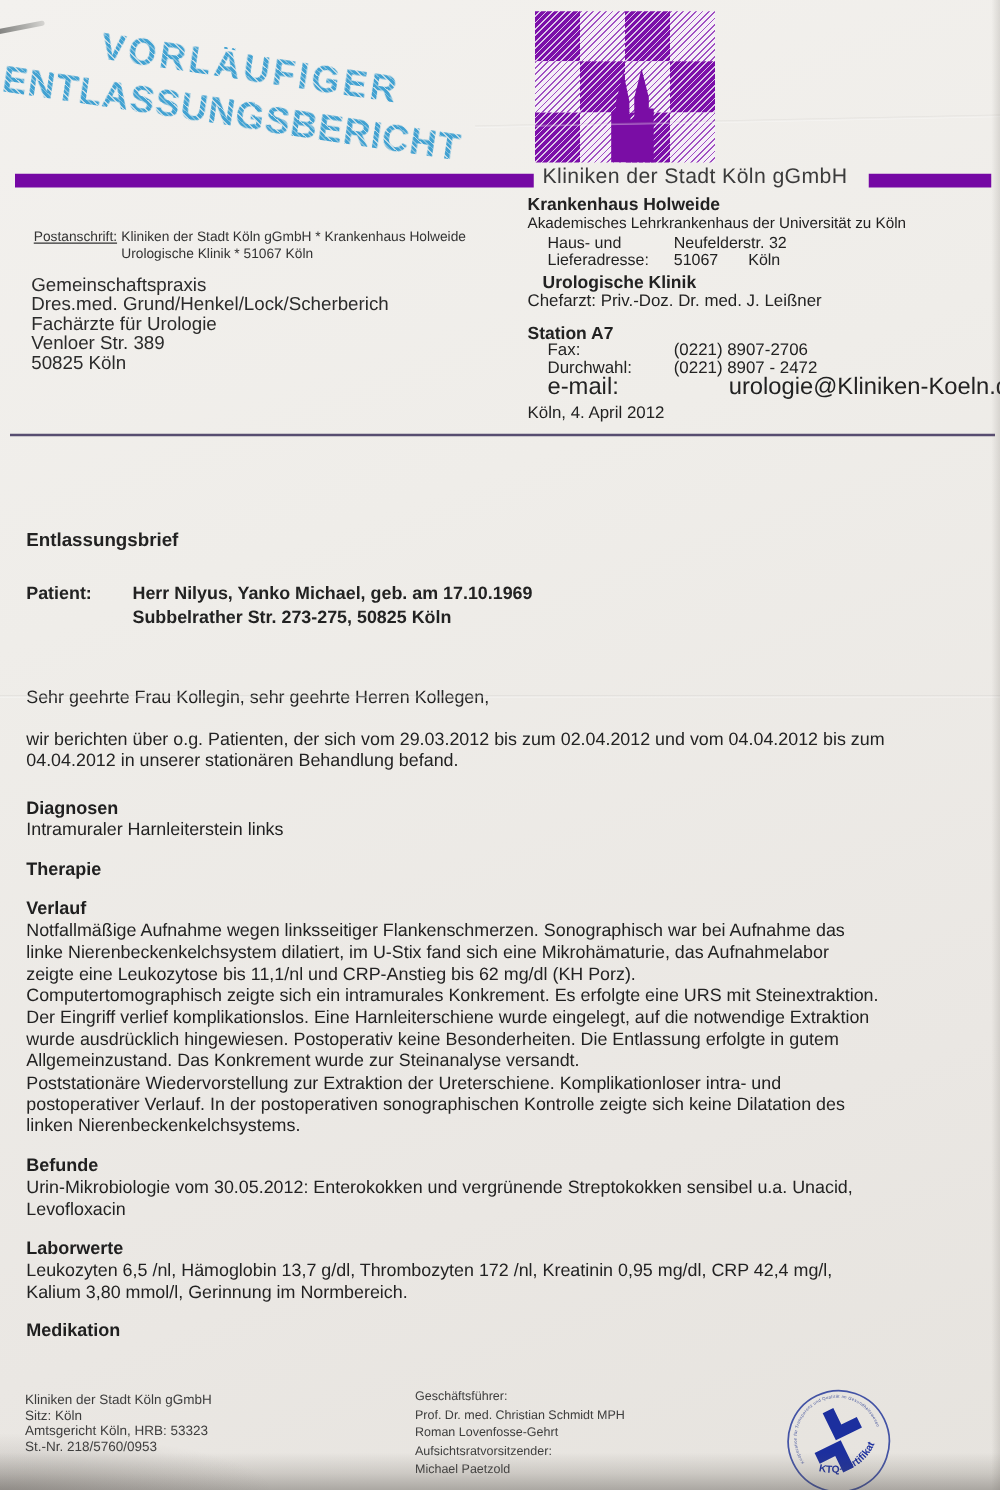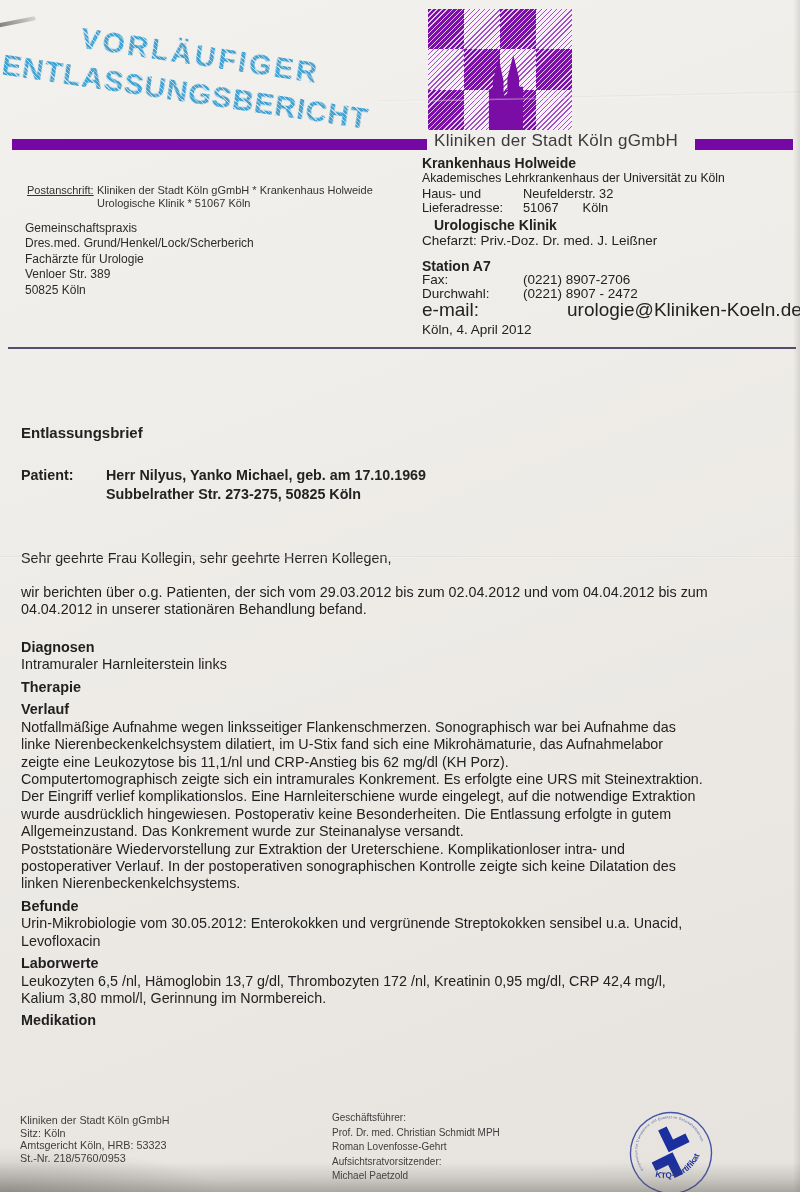--- a/index.html
+++ b/index.html
@@ -44,39 +44,39 @@
 
   
   .band-l{position:absolute;left:12px;top:139px;width:415px;height:11px;background:#7508a4;}
   .band-r{position:absolute;left:695px;top:139px;width:98px;height:11px;background:#7508a4;}
   .band-text{position:absolute;left:434px;top:131px;font-size:17px;color:#3b3b3b;letter-spacing:.3px;white-space:nowrap;}
 
   
   .rh{position:absolute;left:422px;color:#222;white-space:nowrap;}
   .rh-b{font-weight:bold;}
   .row{display:flex;}
-  .row .lbl{width:101px;flex:none;}
+  .row .lbl{width:101px;flex:none;margin-left:16px;}
   .v2{margin-left:24px;}
 
   
   .postal{position:absolute;left:27px;top:184px;display:flex;font-size:11px;color:#333;}
   .postal .plbl{text-decoration:underline;width:70px;flex:none;}
   .postal .plines{line-height:12.5px;}
-  .recipient{position:absolute;left:25px;top:221px;font-size:12px;line-height:15.4px;color:#2b2b2b;}
+  .recipient{position:absolute;left:25px;top:221px;font-size:15px;line-height:15.4px;color:#2b2b2b;}
 
   .rule{position:absolute;left:8px;top:347px;width:788px;height:1.5px;background:#463b63;opacity:.9;}
 
   
   .body{position:absolute;left:21px;top:424px;width:747px;font-size:14.3px;line-height:17.4px;color:#222;}
   .title{font-weight:bold;font-size:15px;line-height:18px;}
   .patient{display:flex;font-weight:bold;margin-top:24px;line-height:19px;}
   .patient .plab{width:85px;flex:none;}
   .salutation{margin-top:45px;line-height:18px;}
   .intro{margin-top:17px;white-space:pre-line;}
-  .sec{margin-top:5px;}
+  .sec{margin-top:14px;}
   .sec.first{margin-top:20px;}
   .sec h3{margin:0;font-size:14.4px;line-height:17.5px;font-weight:bold;color:#1f1f1f;}
   .sec .sb{white-space:pre-line;}
 
   
   .f-left{position:absolute;left:20px;top:1114px;font-size:10.8px;line-height:12.6px;color:#3d3d3d;}
   .f-mid{position:absolute;left:332px;top:1111px;font-size:10px;line-height:14.6px;color:#3d3d3d;}
   .seal{position:absolute;left:628px;top:1110px;width:86px;height:86px;transform:rotate(-26deg);}
 </style>
 </head>

